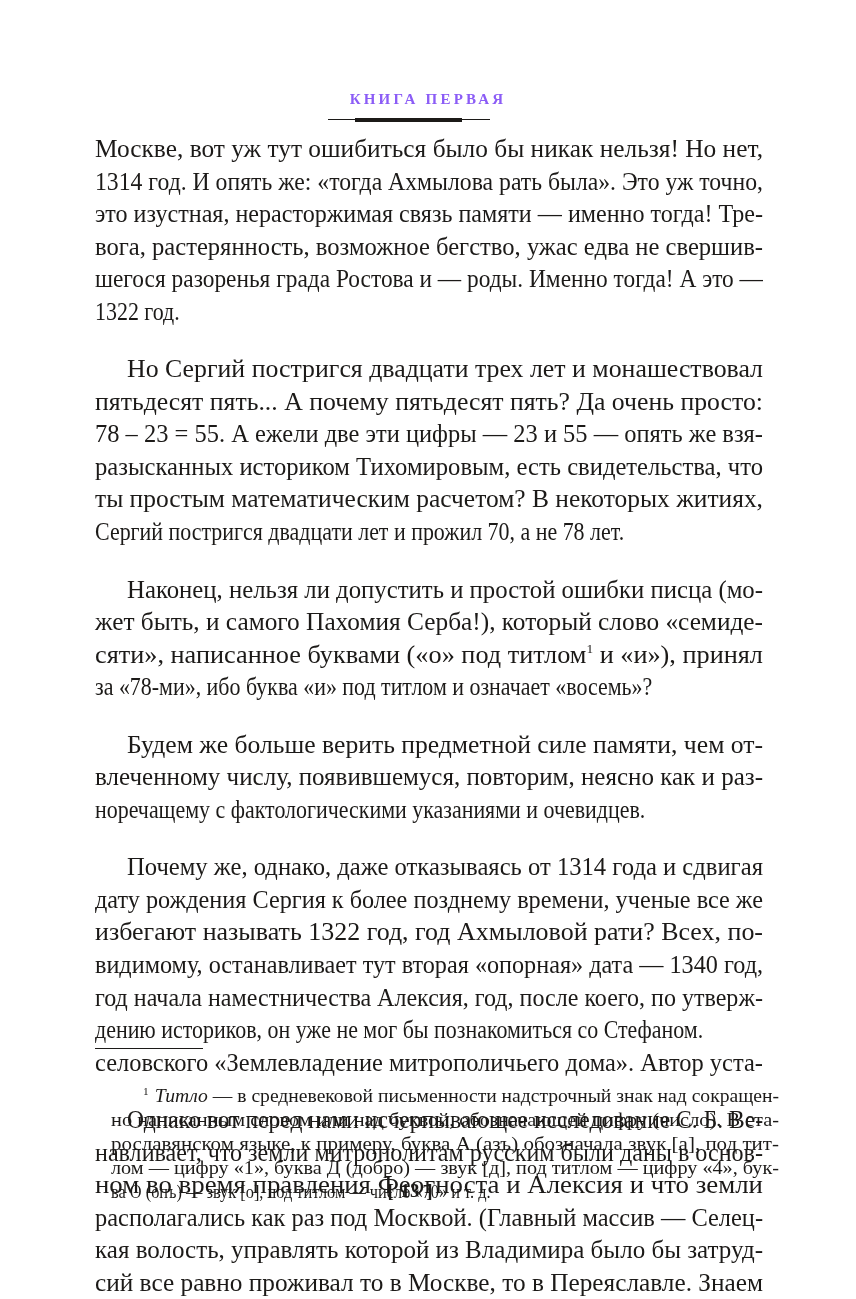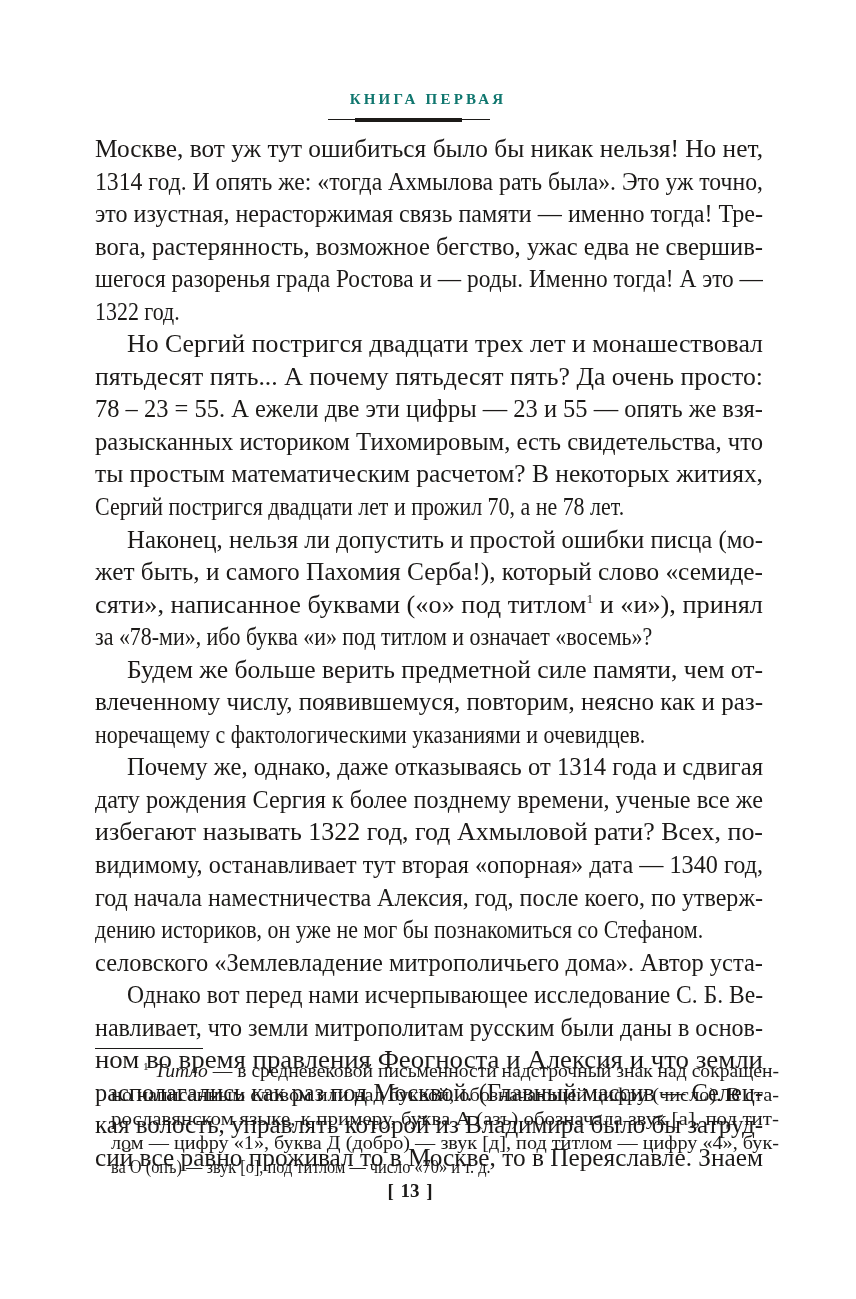--- a/index.html
+++ b/index.html
@@ -18,21 +18,21 @@
     .running-head {
       position: absolute;
       top: 91px;
       left: 0;
       width: 856px;
       text-align: center;
       font-family: "Liberation Serif", serif;
       font-weight: bold;
       font-size: 15px;
       letter-spacing: 3.2px;
-      color: #0f766e;
+      color: #8b5cf6;
     }
     .head-rule {
       position: absolute;
       top: 119px;
       left: 328px;
       width: 162px;
       height: 1px;
       background: #1c1a18;
     }
     .head-rule-thick {
@@ -59,20 +59,21 @@
       text-align-last: justify;
       text-align: justify;
       height: 32.55px;
       overflow: visible;
     }
     .line.last {
       text-align-last: left;
     }
     .line.indent {
       padding-left: 32px;
+      margin-top: 25px;
     }
     .fit {
       display: inline-block;
       transform-origin: left center;
     }
     sup.fnref {
       font-size: 13px;
       vertical-align: 10px;
       line-height: 0;
     }

